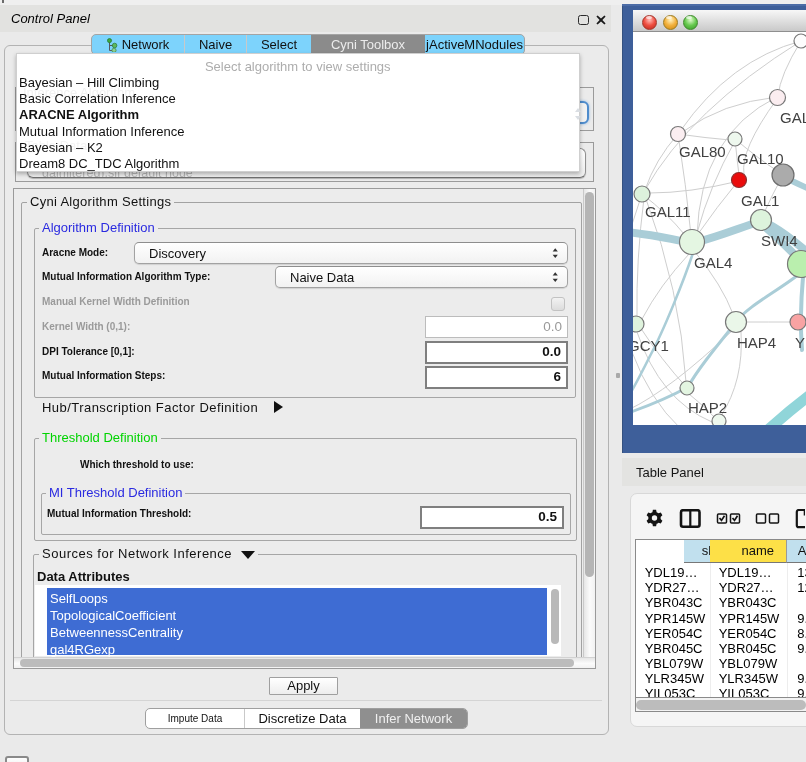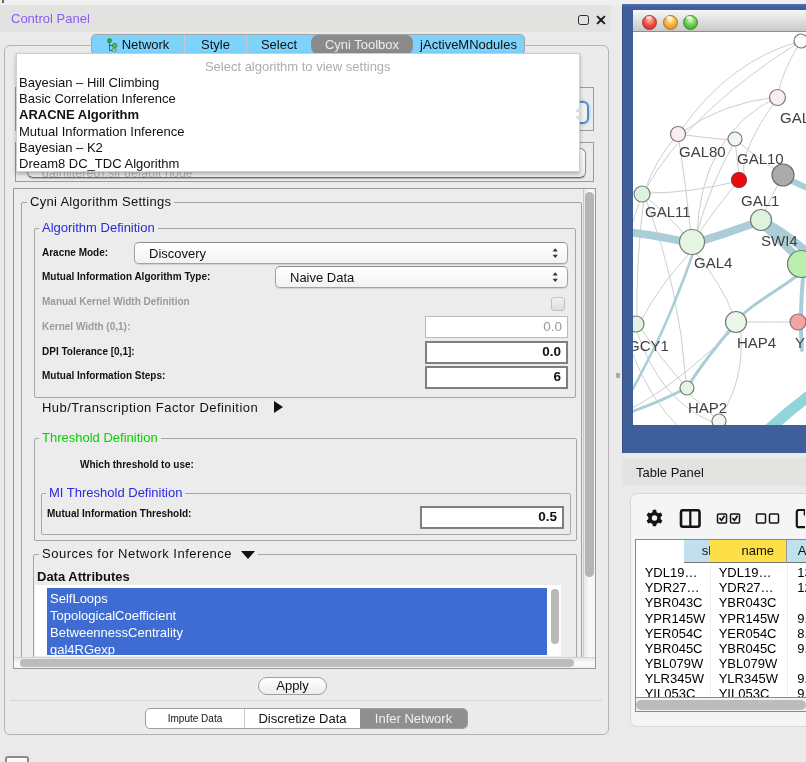--- a/index.html
+++ b/index.html
@@ -20,41 +20,41 @@
   .gbox{position:absolute;border:1px solid #a6a6a6;border-radius:2px;}
   .gtitle{position:absolute;font-size:13px;background:#ececec;padding:0 3px;line-height:13px;}
 </style>
 </head>
 <body>
 
 <div class="abs" style="left:0;top:0;width:806px;height:5px;background:#efefef;"></div>
 <div class="abs" style="left:2px;top:0;width:2px;height:3px;background:#6b6b6b;"></div>
 
 <div class="abs" style="left:0;top:5px;width:611px;height:27px;background:#e2e2e0;"></div>
-<div class="abs" style="left:11px;top:11px;font-size:13px;color:#8b5cf6;">Control Panel</div>
+<div class="abs" style="left:11px;top:11px;font-size:13px;color:#000000;font-style:italic;">Control Panel</div>
 <div class="abs" style="left:578px;top:15px;width:9px;height:8px;border:1.6px solid #2b2b2b;border-radius:2.5px;"></div>
 <svg class="abs" style="left:596px;top:14.5px;" width="10" height="10" viewBox="0 0 10 10">
  <path d="M1.6 0.4 L5 3.4 L8.4 0.4 L9.6 1.6 L6.4 5 L9.6 8.4 L8.4 9.6 L5 6.6 L1.6 9.6 L0.4 8.4 L3.6 5 L0.4 1.6 Z" fill="#1a1a1a"></path>
 </svg>
 
 <div class="abs" style="left:4px;top:45px;width:604.5px;height:690px;background:#ebebeb;border:1px solid #b3b3b3;border-radius:6px;box-sizing:border-box;"></div>
 
 <div class="abs" style="left:91px;top:34px;width:434px;height:21px;background:#7dd3fc;border:1px solid #a4a4a4;border-radius:5px;box-sizing:border-box;overflow:hidden;display:flex;">
   <div style="width:92px;display:flex;align-items:center;justify-content:center;border-right:1px solid #c9c9c9;">
     <svg width="11" height="14" viewBox="0 0 11 14" style="margin-right:4px;">
       <path d="M2.5 3 V12.5 M2.5 7.5 H7 M2.5 12.5 H6" fill="none" stroke="#55585e" stroke-width="1"></path>
       <circle cx="2.5" cy="2.6" r="2.1" fill="#3da93f" stroke="#1f6b21" stroke-width="0.6"></circle>
       <circle cx="7.6" cy="7.5" r="2.3" fill="#5cb85e" stroke="#1f6b21" stroke-width="0.6"></circle>
       <circle cx="7" cy="12.3" r="2.1" fill="#8fd191" stroke="#2f7b31" stroke-width="0.6"></circle>
     </svg>
     <span style="font-size:13px;color:#111;">Network</span>
   </div>
-  <div style="width:61px;display:flex;align-items:center;justify-content:center;border-right:1px solid #c9c9c9;font-size:13px;color:#111;">Style</div>
+  <div style="width:61px;display:flex;align-items:center;justify-content:center;border-right:1px solid #c9c9c9;font-size:13px;color:#111;">Naive</div>
   <div style="width:64px;display:flex;align-items:center;justify-content:center;font-size:13px;color:#111;">Select</div>
-  <div style="width:102px;display:flex;align-items:center;justify-content:center;background:#8b8b8b;font-size:13px;color:#ececec;border-radius:7px;">Cyni Toolbox</div>
+  <div style="width:114px;display:flex;align-items:center;justify-content:center;background:#8b8b8b;font-size:13px;color:#ececec;">Cyni Toolbox</div>
   <div style="flex:1;display:flex;align-items:center;justify-content:center;font-size:13px;color:#111;">jActiveMNodules</div>
 </div>
 
 <div class="abs" style="left:15px;top:87px;width:579px;height:43.5px;border:1px solid #9a9a9a;box-sizing:border-box;"></div>
 
 <div class="abs" style="left:566px;top:101px;width:23px;height:23px;background:#f2f2f2;border:2.5px solid #4f8ccc;border-radius:6px;box-sizing:border-box;box-shadow:0 0 3px #8cb6e2;"></div>
 
 <div class="abs" style="left:15px;top:142px;width:579px;height:40px;border:1px solid #9a9a9a;box-sizing:border-box;"></div>
 <div class="abs" style="left:27px;top:148px;width:559px;height:30px;background:linear-gradient(#ffffff,#ececec);border:1px solid #909090;border-bottom-color:#6f6f6f;border-radius:6px;box-sizing:border-box;box-shadow:0 1px 1px rgba(0,0,0,0.25);overflow:hidden;">
   <span style="position:absolute;left:14px;top:17px;font-size:12.5px;color:#b6b6b6;">gal(filtered).sif default node</span>
@@ -121,21 +121,21 @@
   <div class="abs" style="left:32.5px;top:399px;width:500px;height:67px;background:#3e6cd3;"></div>
   <div class="abs" style="left:36px;top:401px;width:490px;font-size:13px;color:#fff;line-height:17px;">SelfLoops<br>TopologicalCoefficient<br>BetweennessCentrality<br>gal4RGexp</div>
   <div class="abs" style="left:536.5px;top:400px;width:8.5px;height:55px;background:#b9b9b9;border-radius:4.5px;"></div>
 
   <div class="abs" style="left:569px;top:0;width:13px;height:480px;background:linear-gradient(90deg,#e6e6e6,#fbfbfb 45%,#eeeeee);border-left:1px solid #c9c9c9;"></div>
   <div class="abs" style="left:571px;top:3px;width:9px;height:385px;background:#b5b5b5;border-radius:4.5px;"></div>
   <div class="abs" style="left:0;top:468px;width:582px;height:12px;background:linear-gradient(#e6e6e6,#fbfbfb 45%,#eeeeee);border-top:1px solid #d2d2d2;"></div>
   <div class="abs" style="left:6px;top:469.5px;width:554px;height:8px;background:#bcbcbc;border-radius:4px;"></div>
 </div>
 
-<div class="abs" style="left:258px;top:677px;width:69px;height:18px;background:linear-gradient(#ffffff,#ededed);border:1px solid #9f9f9f;border-radius:9px;box-sizing:border-box;text-align:center;font-size:13px;color:#111;line-height:16px;">Apply</div>
+<div class="abs" style="left:269px;top:677px;width:69px;height:18px;background:linear-gradient(#ffffff,#ededed);border:1px solid #9f9f9f;border-radius:1px;box-sizing:border-box;text-align:center;font-size:13px;color:#111;line-height:16px;">Apply</div>
 
 <div class="abs" style="left:10px;top:700px;width:592px;height:1px;background:#d4d4d4;"></div>
 
 <div class="abs" style="left:145px;top:708px;width:323px;height:21px;background:#fff;border:1px solid #9f9f9f;border-radius:5px;box-sizing:border-box;overflow:hidden;display:flex;">
   <div style="width:98px;display:flex;align-items:center;justify-content:center;border-right:1px solid #c9c9c9;font-size:10px;color:#111;">Impute Data</div>
   <div style="width:115px;display:flex;align-items:center;justify-content:center;font-size:13px;color:#111;">Discretize Data</div>
   <div style="flex:1;display:flex;align-items:center;justify-content:center;background:#8f8f8f;font-size:13px;color:#f0f0f0;">Infer Network</div>
 </div>
 
 <div class="abs" style="left:5px;top:756px;width:20px;height:12px;background:linear-gradient(#ffffff,#e8e8e8);border:2px solid #8a8a8a;border-radius:3px;"></div>

